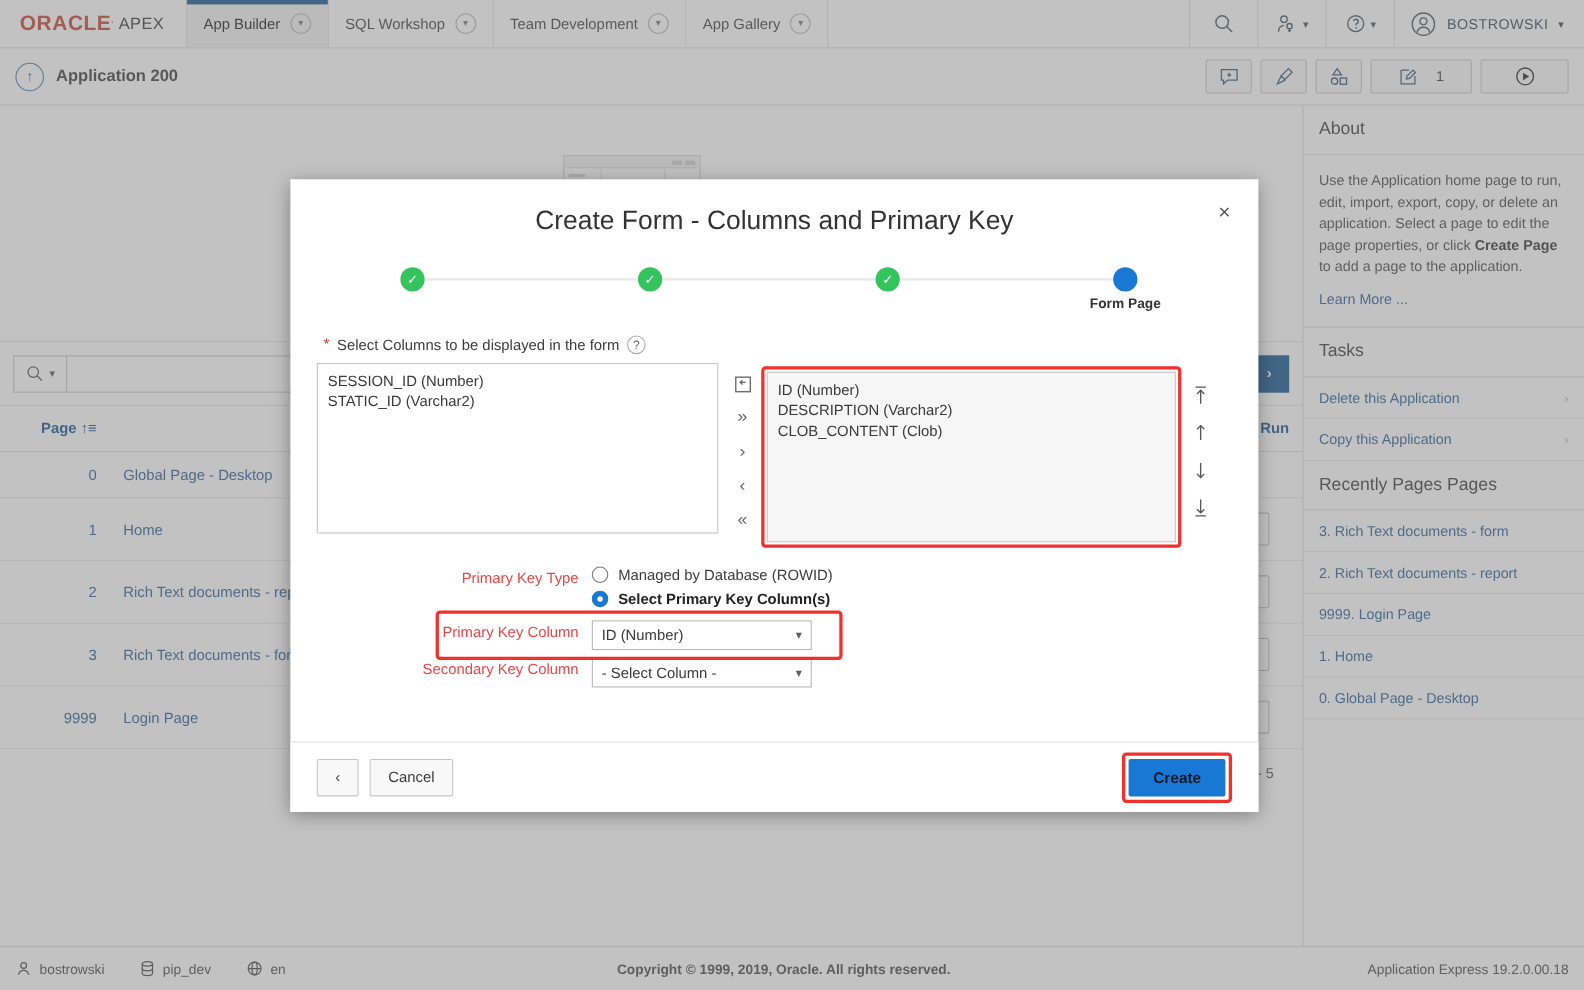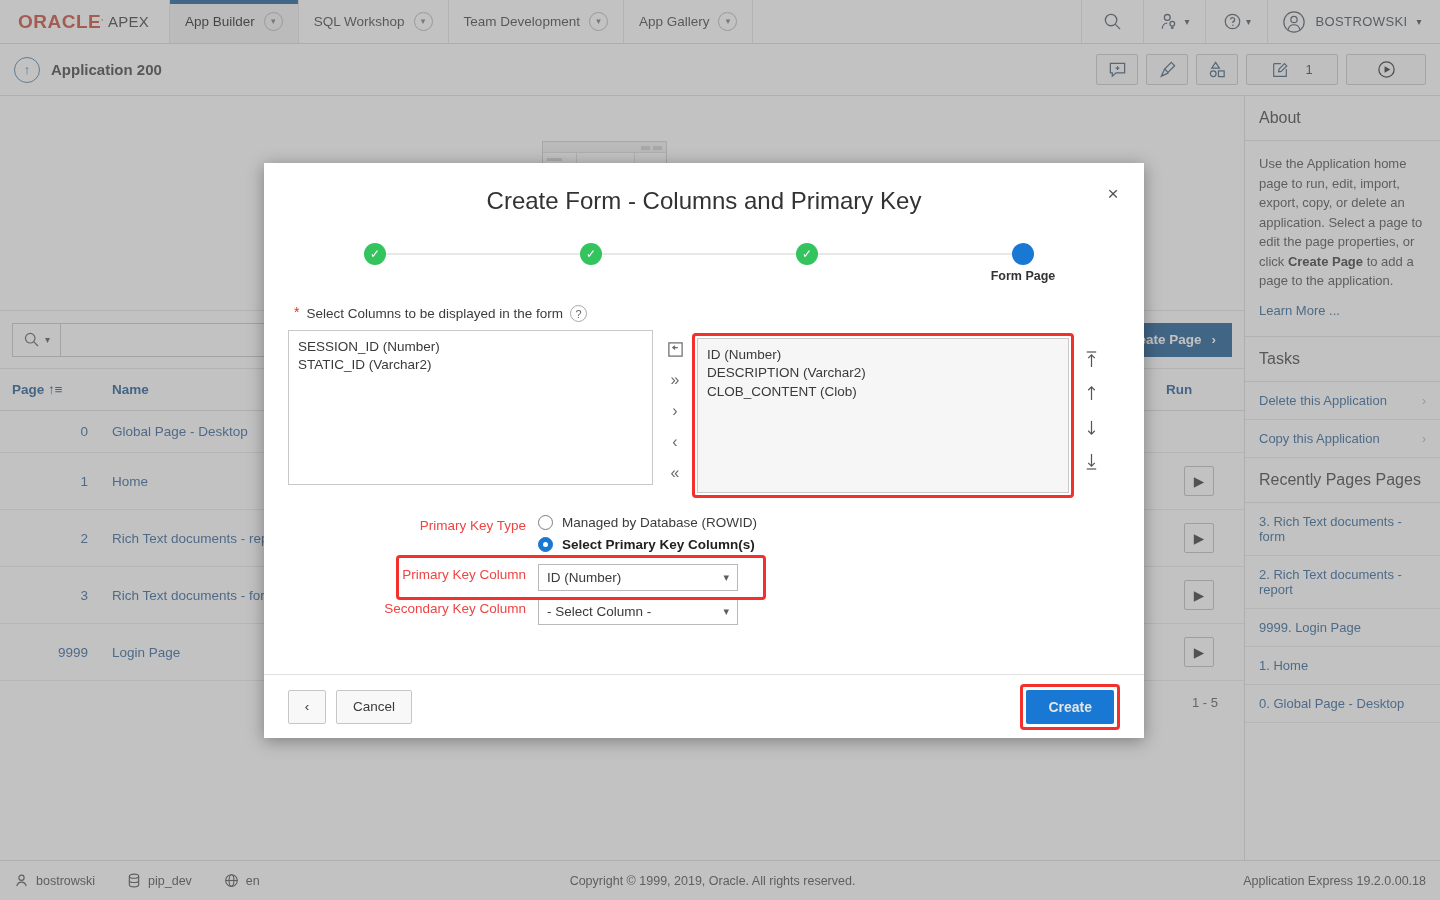--- a/index.html
+++ b/index.html
@@ -146,38 +146,38 @@
   }
   .createpage-btn {
     margin-left: auto; background: #14568f; color: #fff; border: none;
     height: 34px; padding: 0 16px; font-size: 13.5px; font-weight: bold;
     display: flex; align-items: center; gap: 10px; cursor: pointer;
     font-family: "Liberation Sans", sans-serif;
   }
 
   table.pages { width: 100%; border-collapse: collapse; font-size: 13.5px; }
   table.pages th {
-    text-align: left; padding: 13px 12px; color: #18558e; font-weight: bold;
+    text-align: right; padding: 13px 12px; color: #18558e; font-weight: bold;
     border-bottom: 1px solid #dcdcdc; background: #fff;
   }
   table.pages td {
     padding: 13px 12px; border-bottom: 1px solid #e9e9e9; color: #2c5f96;
   }
   td.num { text-align: right; color: #444; width: 100px; }
   th.num { text-align: right; width: 100px; }
   th.runcol, td.runcol { width: 90px; text-align: center; }
   .run-circ {
     width: 30px; height: 30px; border: 1px solid #bdbdbd; border-radius: 2px;
     display: inline-flex; align-items: center; justify-content: center; color:#333;
   }
   .pager { padding: 14px 26px; text-align: right; font-size: 13px; color: #555; }
 
   
   .sidebar {
-    width: 196px; background: #fff; border-left: 1px solid #dcdcdc;
+    width: 256px; background: #fff; border-left: 1px solid #dcdcdc;
     display: flex; flex-direction: column;
   }
   .side-h {
     padding: 13px 14px; font-size: 16px; color: #3c3c3c;
     border-bottom: 1px solid #e2e2e2;
   }
   .side-body {
     padding: 13px 14px 16px; font-size: 13px; color: #4a4a4a; line-height: 1.5;
     border-bottom: 1px solid #e2e2e2;
   }
@@ -189,21 +189,21 @@
   }
   .side-item .arrow { margin-left: auto; color: #b4b4b4; font-size: 12px; }
 
   
   .footer {
     position: absolute; left: 0; right: 0; bottom: 0; height: 40px;
     border-top: 1px solid #dcdcdc; background: #fff;
     display: flex; align-items: center; padding: 0 14px; font-size: 12.5px; color: #4a4a4a;
   }
   .footer .fitem { display: flex; align-items: center; gap: 7px; margin-right: 32px; }
-  .footer .copy { position: absolute; left: 0; right: 15px; text-align: center; pointer-events:none;}
+  .footer .copy { position: absolute; left: 0; right: 15px; text-align: center; pointer-events:none;font-weight:bold;}
   .footer .ver { margin-left: auto; }
 
   
   .modal {
     position: absolute; z-index: 100;
     left: 264px; top: 163px; width: 880px; height: 575px;
     background: #fff; box-shadow: 0 3px 16px rgba(0,0,0,.35);
     display: flex; flex-direction: column; justify-content: center;
   }
   .modal-header { position: relative; padding: 24px 0 0; }
@@ -295,21 +295,21 @@
   }
   .btn-back, .btn-cancel {
     height: 34px; border: 1px solid #c6c6c6; background: #f8f8f8; color: #3a3a3a;
     font-size: 13.5px; border-radius: 2px; cursor: pointer;
     font-family: "Liberation Sans", sans-serif;
   }
   .btn-back { width: 38px; display: flex; align-items: center; justify-content: center; }
   .btn-cancel { padding: 0 16px; }
   .create-wrap { margin-left: auto; position: relative; padding: 6px; }
   .btn-create {
-    background: #1878d4; color: #e5e5e5; border: none; height: 34px; padding: 0 22px;
+    background: #1878d4; color: #0f172a; border: none; height: 34px; padding: 0 22px;
     font-size: 14px; font-weight: bold; border-radius: 2px; cursor: pointer;
     font-family: "Liberation Sans", sans-serif;
   }
   .hl-create {
     position: absolute; inset: 0; border: 3px solid #f4302c; border-radius: 4px;
     pointer-events: none;
   }
   svg { display: block; }
 </style>
 </head>

